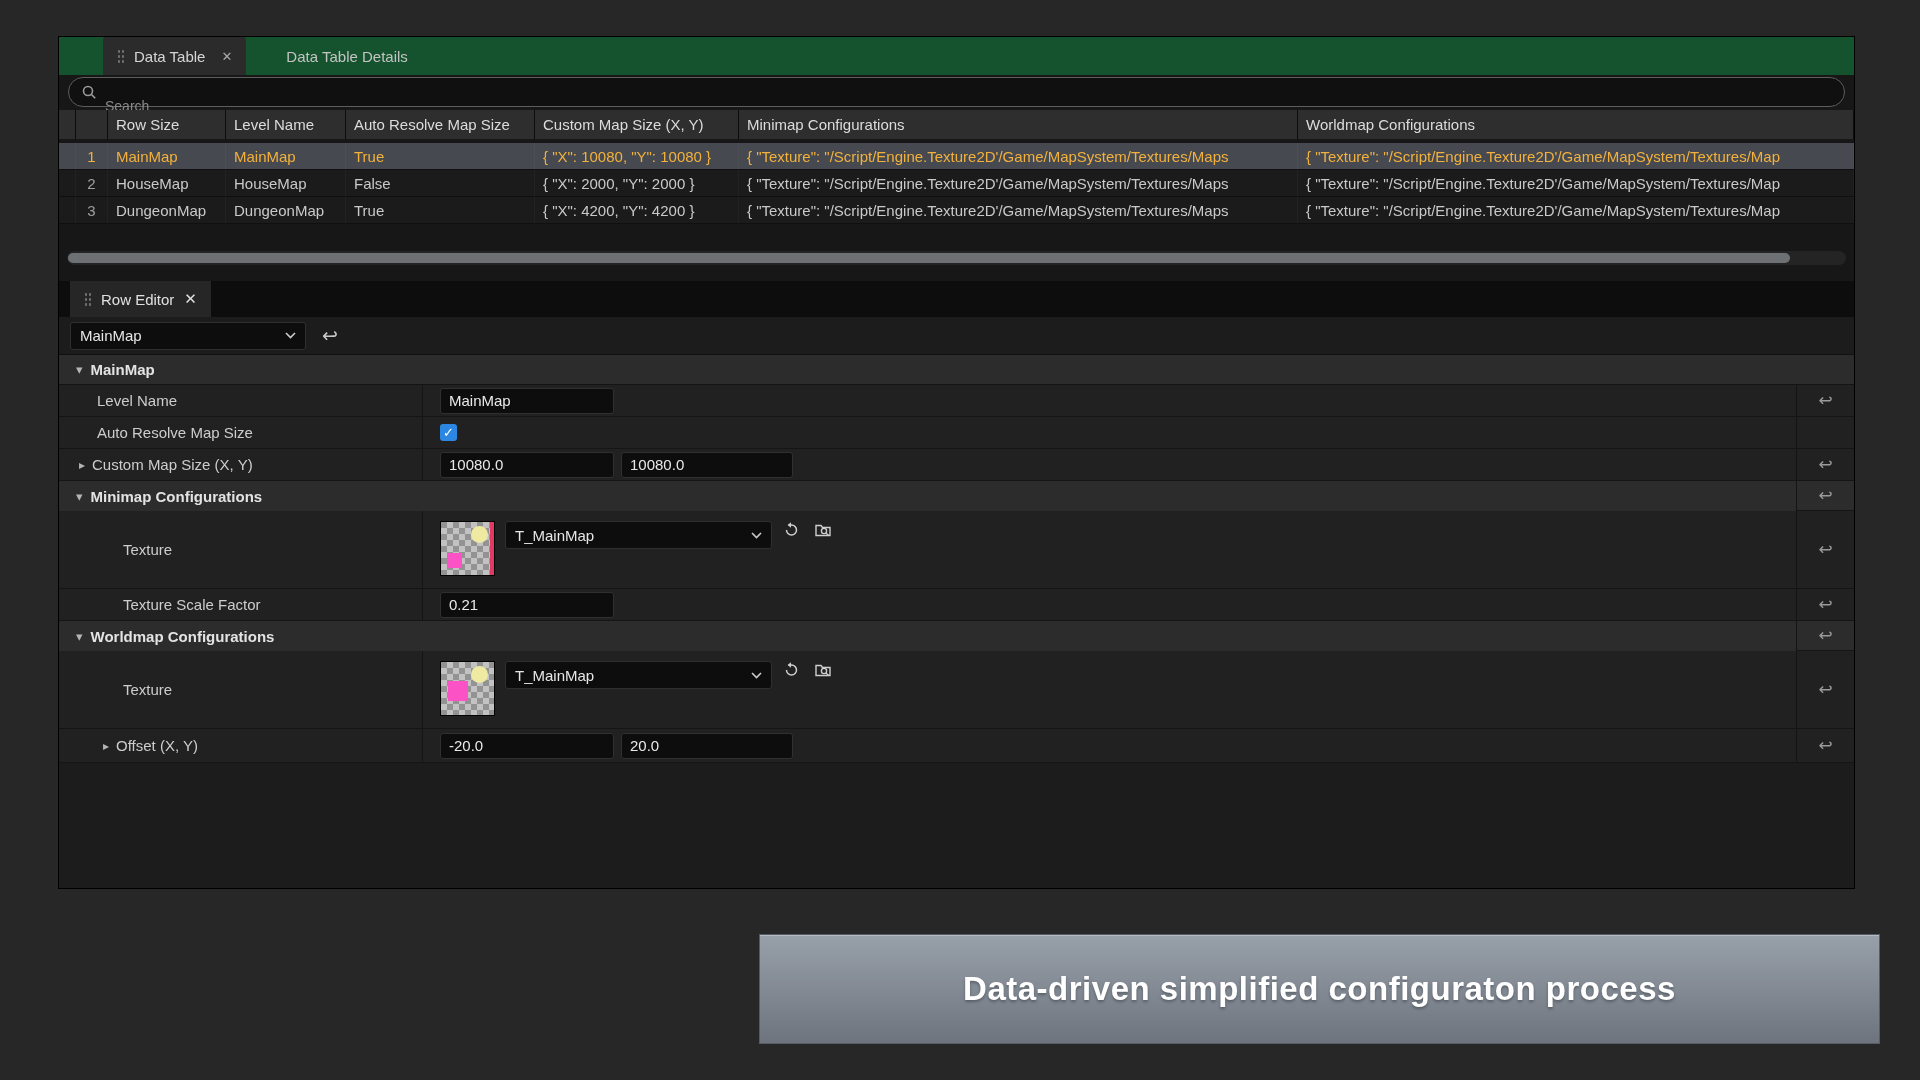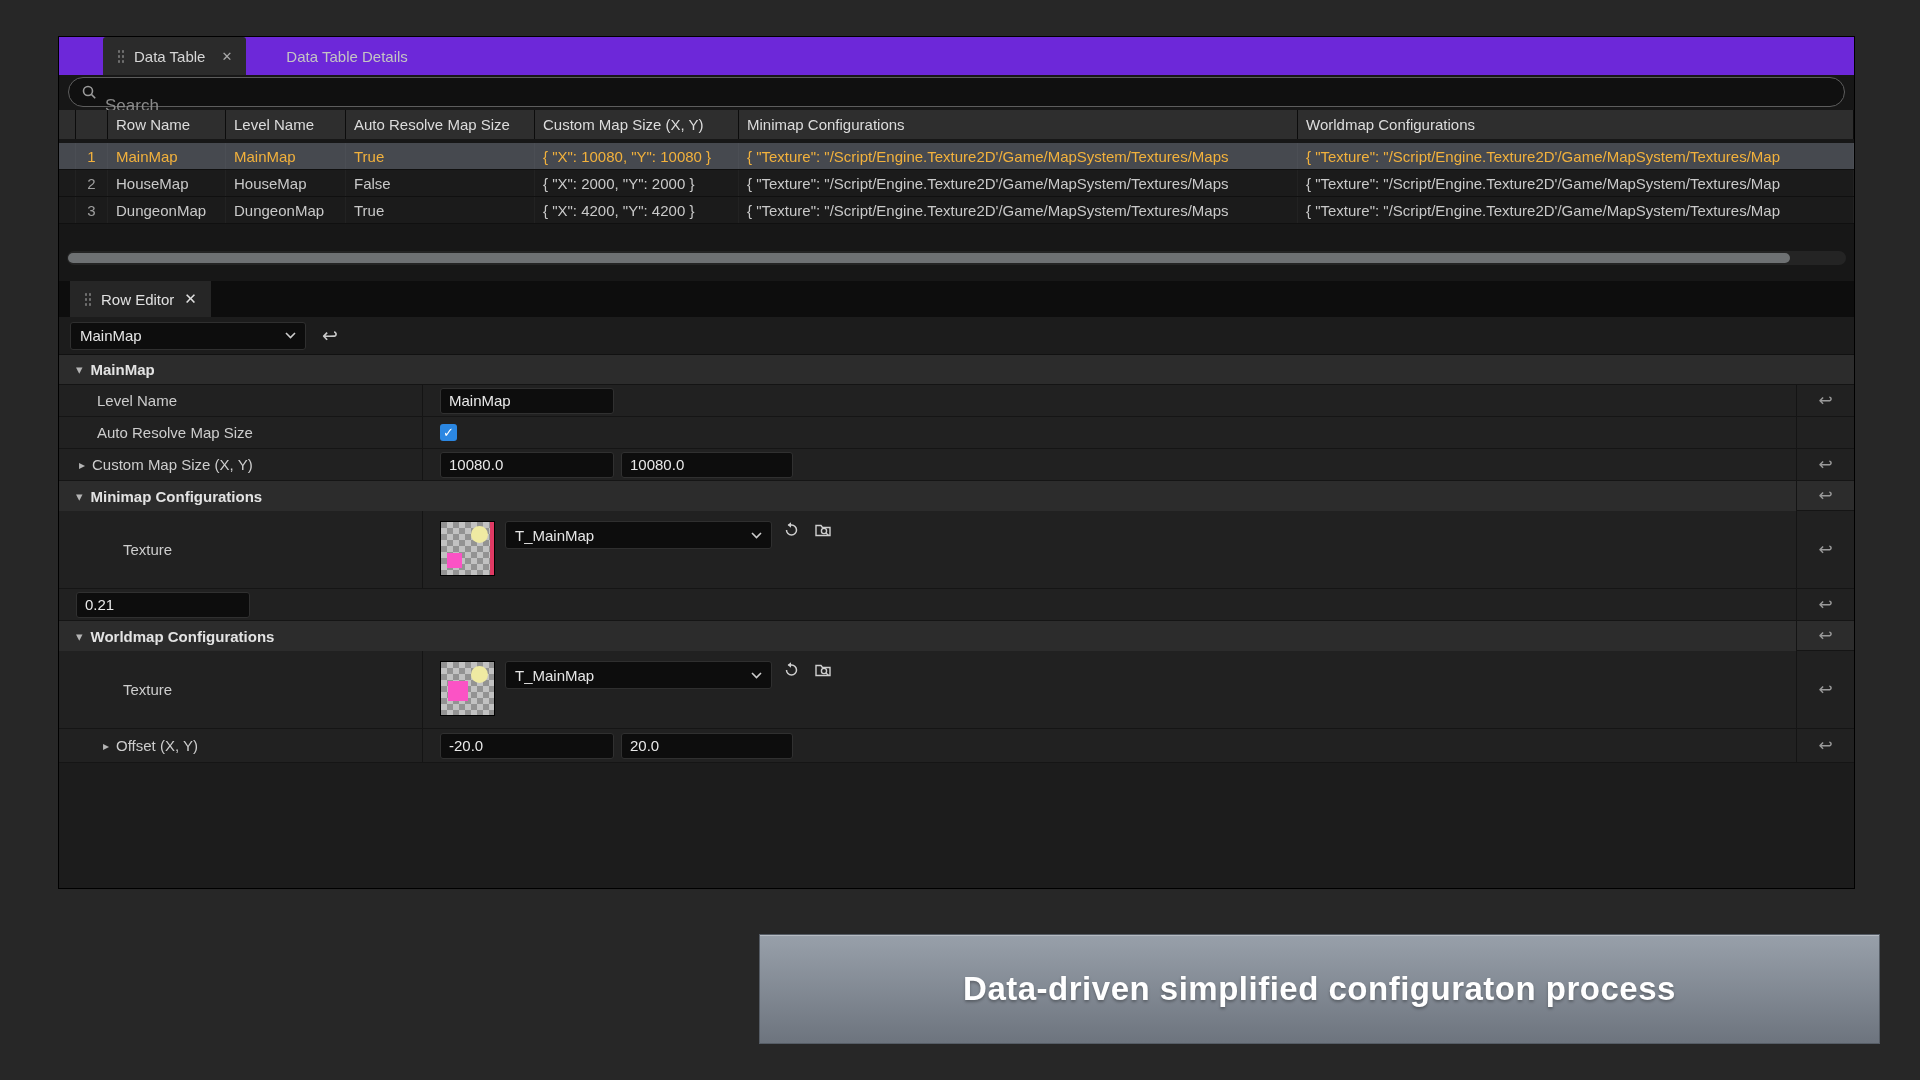--- a/index.html
+++ b/index.html
@@ -11,38 +11,38 @@
     position:relative;
   }
 
   
   .window {
     position:absolute; left:59px; top:37px; width:1795px; height:851px;
     background:#171717; box-shadow:0 0 0 1px #000;
   }
 
   
-  .tabbar { position:absolute; top:0; left:0; right:0; height:38px; background:#6d28d9; display:flex; align-items:stretch; }
+  .tabbar { position:absolute; top:0; left:0; right:0; height:38px; background:#14532d; display:flex; align-items:stretch; }
   .tab {
     display:flex; align-items:center; gap:10px; padding:0 14px; color:#d6d6d6; cursor:pointer;
   }
   .tab.active { background:#2b2b2b; border-radius:3px 3px 0 0; margin-left:44px; }
   .tab.inactive { margin-left:26px; color:#c4c4c4; }
   .tab .close { color:#a9a9a9; font-size:13px; padding-left:6px; }
   .grip {
     width:7px; height:15px;
     background-image:radial-gradient(circle,#6f6f6f 1.1px,transparent 1.2px);
     background-size:4px 5px;
   }
 
   
   .searchwrap { position:absolute; top:40px; left:9px; right:9px; height:30px;
     border:1px solid #5d5d5d; border-radius:15px; background:#101010;
     display:flex; align-items:center; padding:0 12px; gap:8px; }
-  .searchwrap input { flex:1; background:transparent; border:none; outline:none; color:#14b8a6; font-size:17px; font-family:inherit;margin-top:28px; }
+  .searchwrap input { flex:1; background:transparent; border:none; outline:none; color:#14b8a6; font-size:14px; font-family:inherit;margin-top:28px; }
   .searchwrap input::placeholder { color:#8a8a8a; }
 
   
   .dt-grid { display:grid; grid-template-columns:17px 32px 118px 120px 189px 204px 559px 1fr; }
   .dt-header { position:absolute; top:73px; left:0; right:0; height:29px; background:#2e2e2e; }
   .dt-header .hcell {
     display:flex; align-items:center; padding:0 8px; color:#dcdcdc;
     border-right:1px solid #0c0c0c; overflow:hidden; white-space:nowrap; cursor:pointer;
   }
   .dt-body { position:absolute; top:106px; left:0; right:0; }
@@ -152,21 +152,21 @@
     <svg width="16" height="16">
       <circle cx="7" cy="7" r="4.5" stroke="#9a9a9a" fill="none" stroke-width="1.6"></circle>
       <line x1="10.4" y1="10.4" x2="14.2" y2="14.2" stroke="#9a9a9a" stroke-width="1.6"></line>
     </svg>
     <input type="text" placeholder="Search" style="">
   </div>
 
   <div class="dt-header dt-grid">
     <div class="hcell"></div>
     <div class="hcell"></div>
-    <div class="hcell">Row Name</div>
+    <div class="hcell">Row Size</div>
     <div class="hcell">Level Name</div>
     <div class="hcell">Auto Resolve Map Size</div>
     <div class="hcell">Custom Map Size (X, Y)</div>
     <div class="hcell">Minimap Configurations</div>
     <div class="hcell">Worldmap Configurations</div>
   </div>
 
   <div class="dt-body">
     <div class="trow selected dt-grid">
       <div class="cell grip-cell">
@@ -312,20 +312,23 @@
             </svg>
           </div>
         </div>
       </div>
       <div class="preset">
           <span class="reset-icon">↩</span>
         </div>
     </div>
 
     <div class="prow h32">
+      <div class="pname ind2">
+          <span>Texture Scale Factor</span>
+        </div>
       <div class="pvalue">
         <input class="tinput w174" value="0.21" style="">
       </div>
       <div class="preset">
           <span class="reset-icon">↩</span>
         </div>
     </div>
 
     <div class="prow h30">
       <div class="section-hdr sh" style="flex:1;border-bottom:none;">

